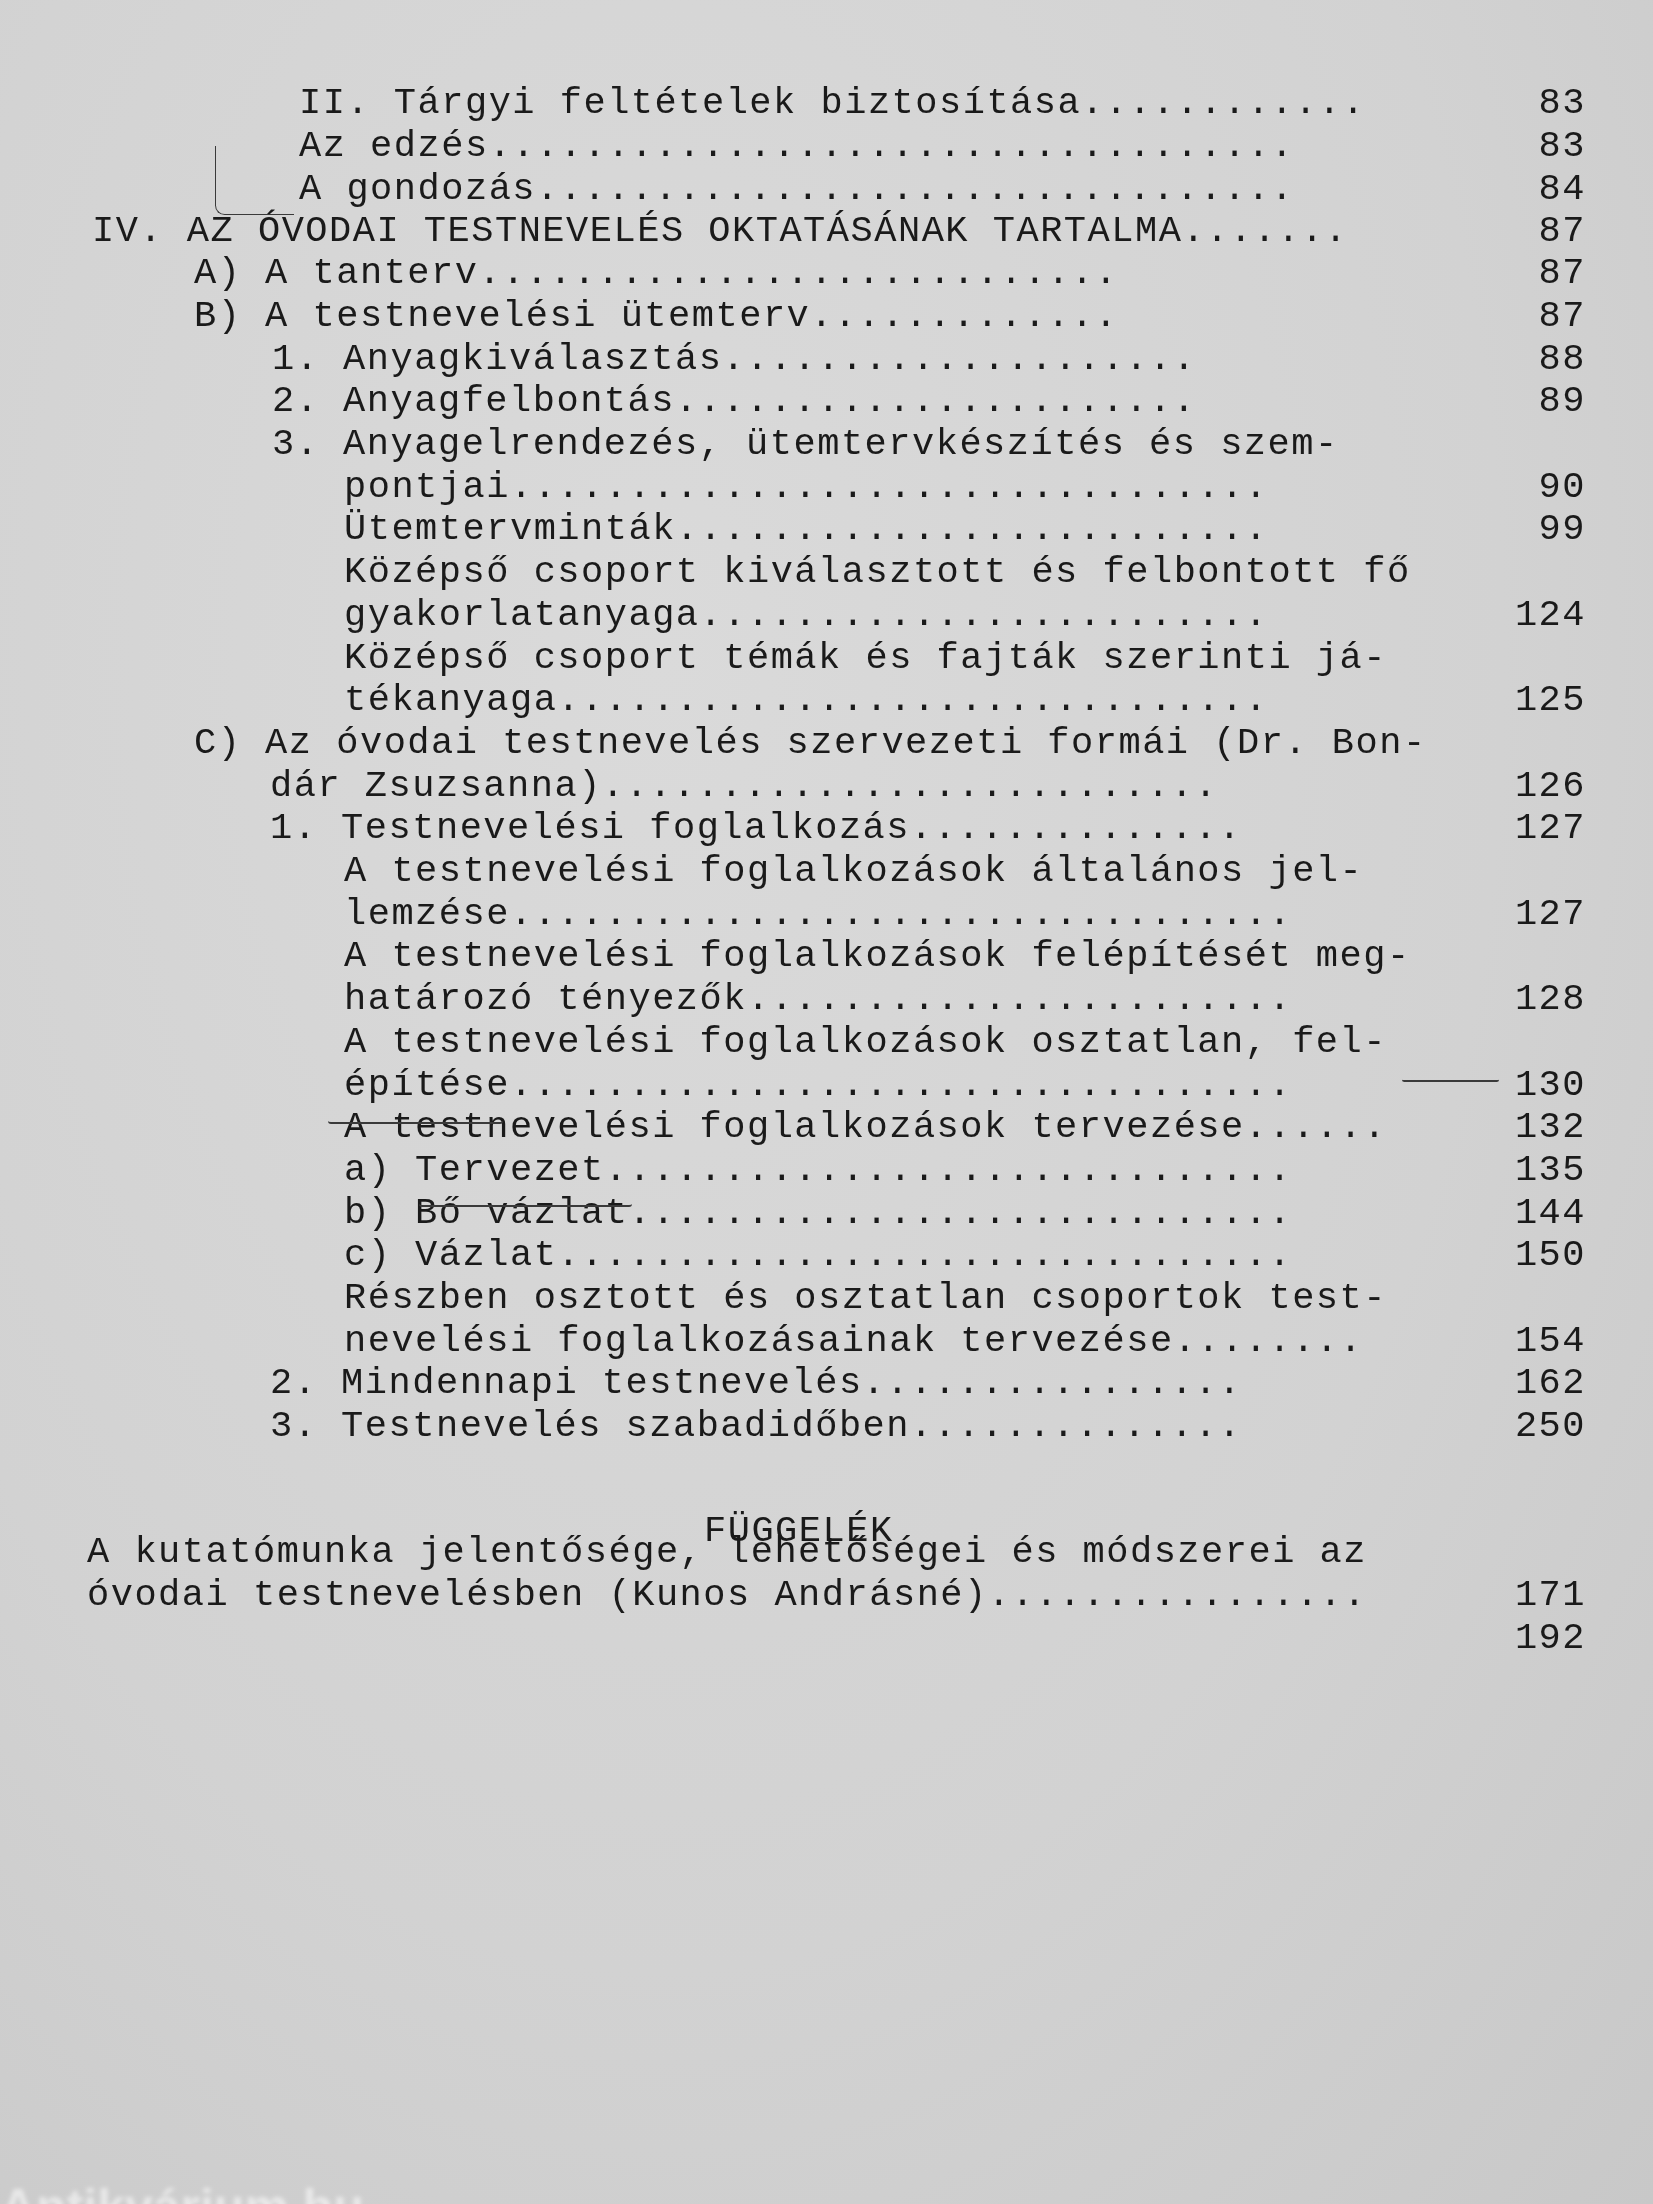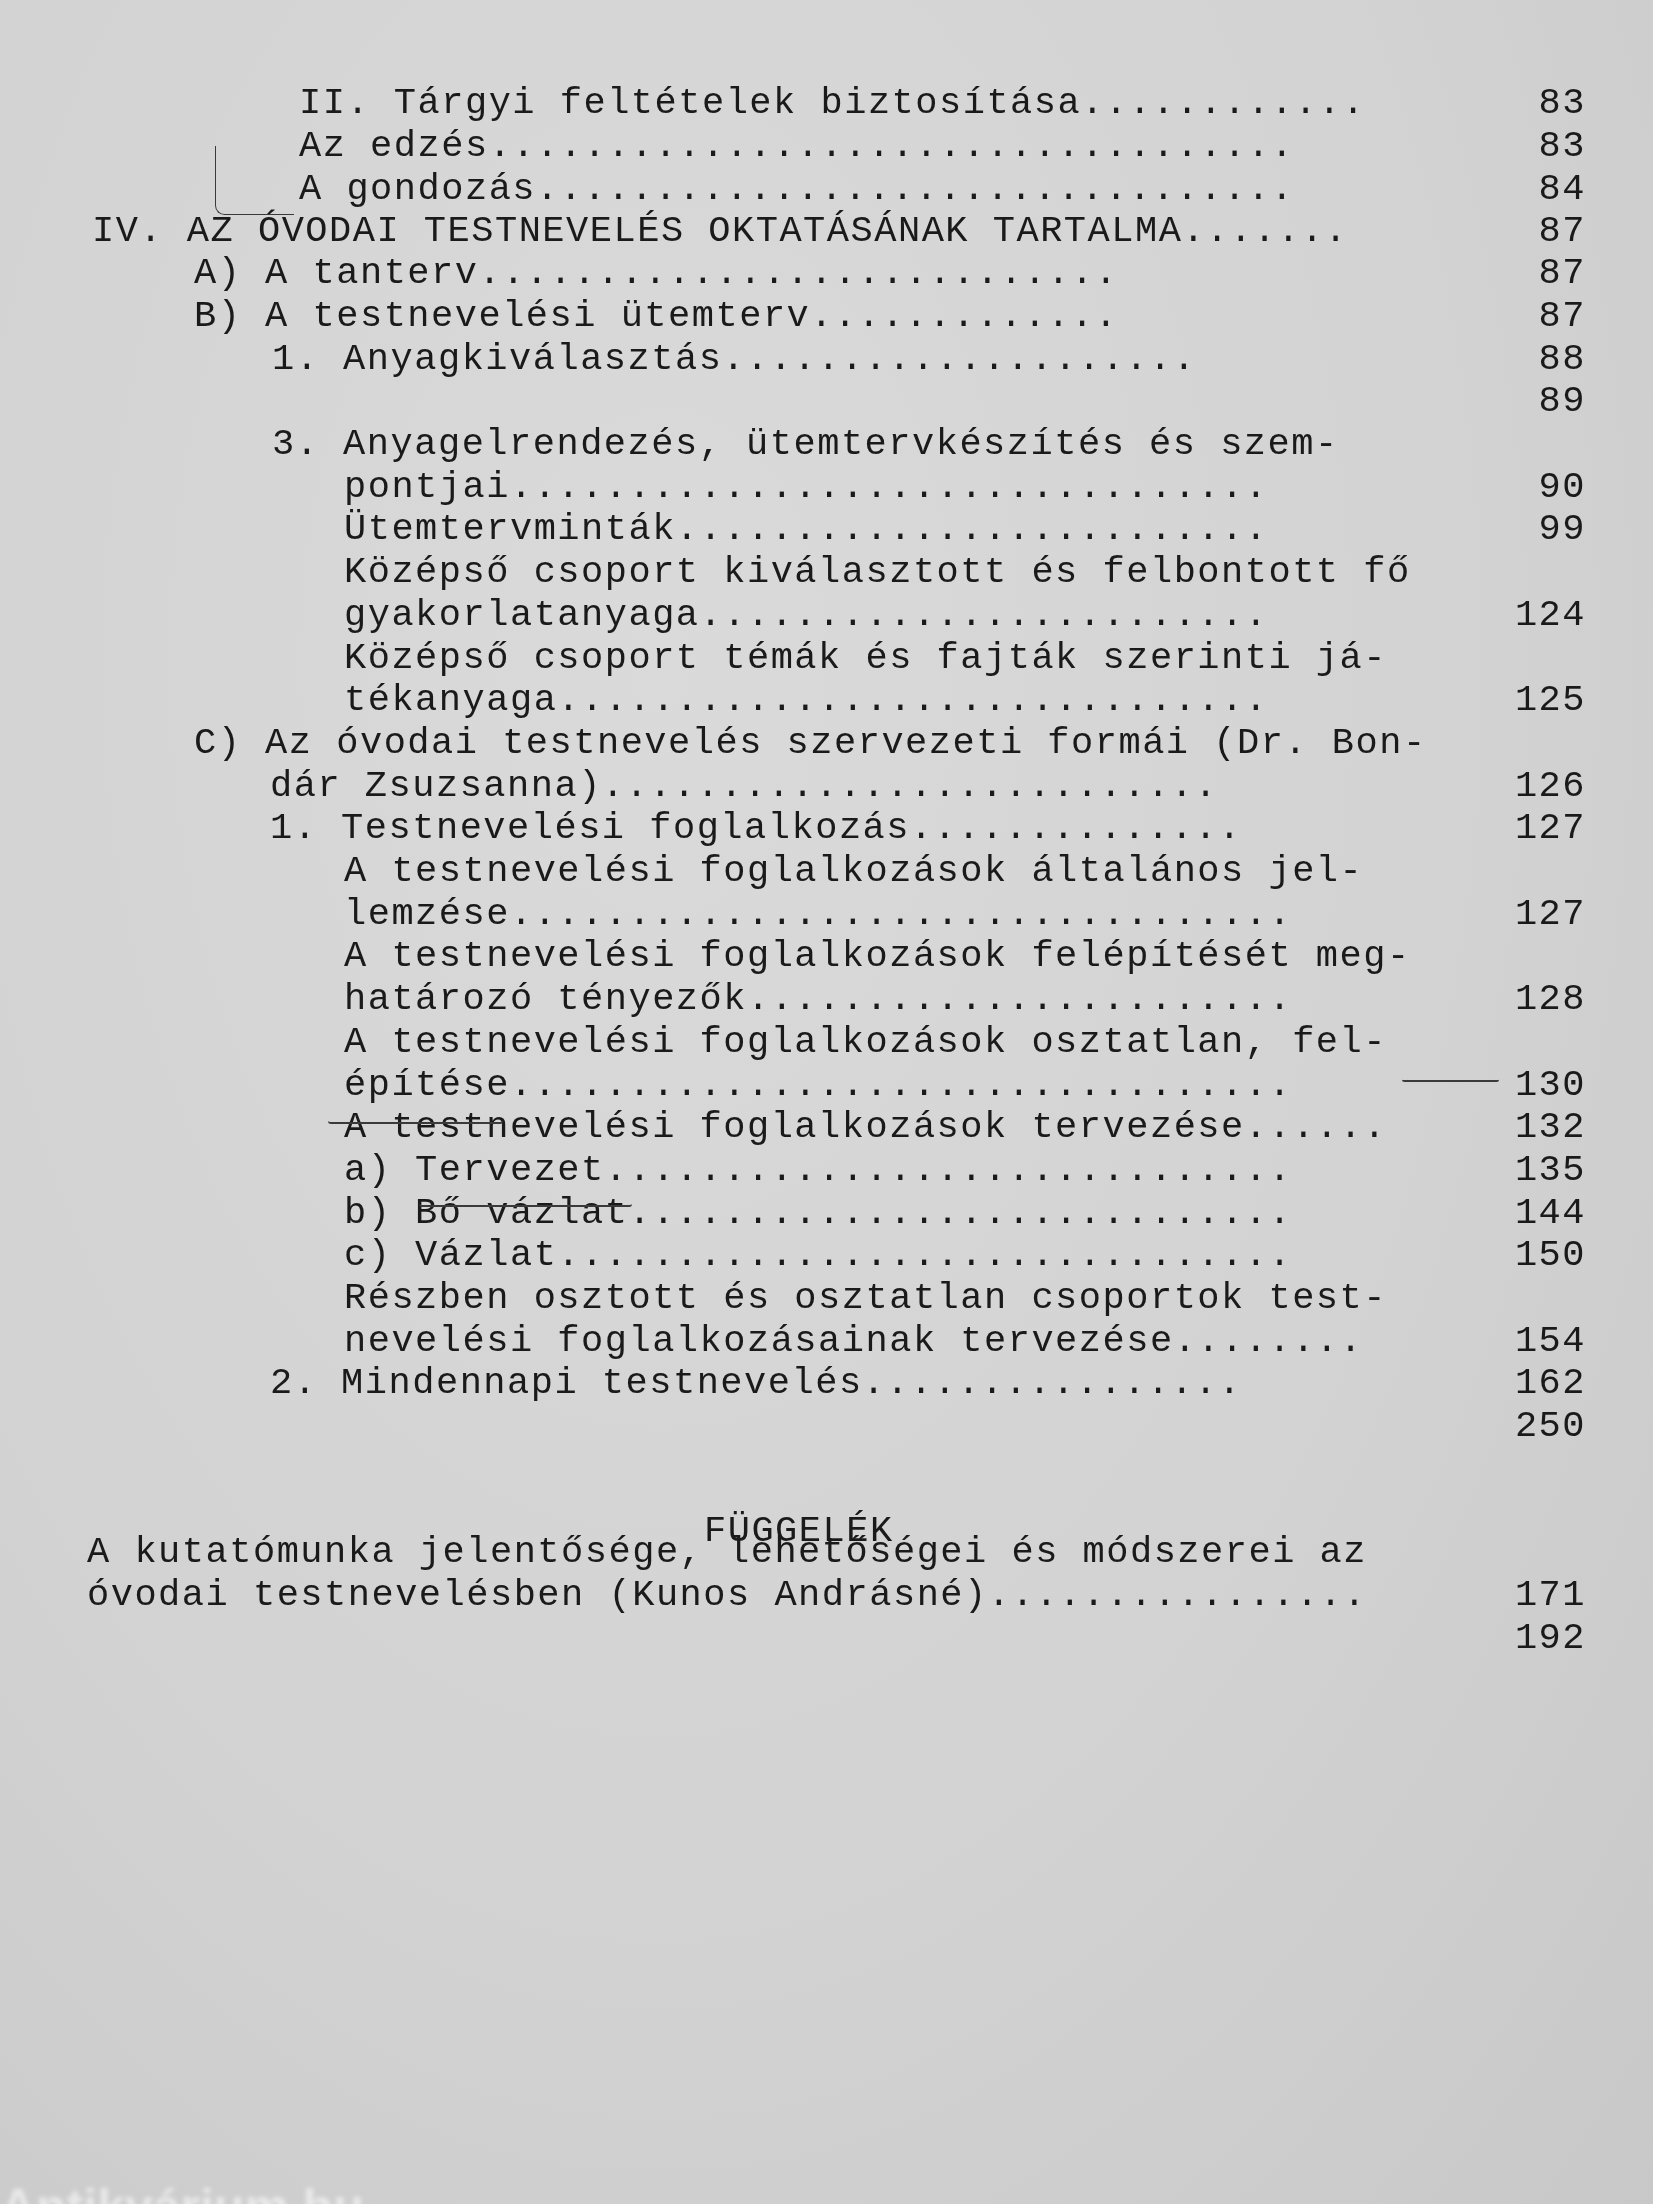--- a/index.html
+++ b/index.html
@@ -35,21 +35,21 @@
 
 <div class="page">
   <div id="toc">
       <div class="row" style="top: 82px;"><span class="text" style="left: 299px;">II. Tárgyi feltételek biztosítása............</span><span class="num">83</span></div>
       <div class="row" style="top: 125px;"><span class="text" style="left: 299px;">Az edzés..................................</span><span class="num">83</span></div>
       <div class="row" style="top: 168px;"><span class="text" style="left: 299px;">A gondozás................................</span><span class="num">84</span></div>
       <div class="row" style="top: 210px;"><span class="text" style="left: 92px;">IV. AZ ÓVODAI TESTNEVELÉS OKTATÁSÁNAK TARTALMA.......</span><span class="num">87</span></div>
       <div class="row" style="top: 252px;"><span class="text" style="left: 194px;">A) A tanterv...........................</span><span class="num">87</span></div>
       <div class="row" style="top: 295px;"><span class="text" style="left: 194px;">B) A testnevelési ütemterv.............</span><span class="num">87</span></div>
       <div class="row" style="top: 338px;"><span class="text" style="left: 272px;">1. Anyagkiválasztás....................</span><span class="num">88</span></div>
-      <div class="row" style="top: 380px;"><span class="num">89</span></div>
+      <div class="row" style="top: 380px;"><span class="text" style="left: 272px;">2. Anyagfelbontás......................</span><span class="num">89</span></div>
       <div class="row" style="top: 423px;"><span class="text" style="left: 272px;">3. Anyagelrendezés, ütemtervkészítés és szem-</span><span class="num"></span></div>
       <div class="row" style="top: 466px;"><span class="text" style="left: 344px;">pontjai................................</span><span class="num">90</span></div>
       <div class="row" style="top: 508px;"><span class="text" style="left: 344px;">Ütemtervminták.........................</span><span class="num">99</span></div>
       <div class="row" style="top: 551px;"><span class="text" style="left: 344px;">Középső csoport kiválasztott és felbontott fő</span><span class="num"></span></div>
       <div class="row" style="top: 594px;"><span class="text" style="left: 344px;">gyakorlatanyaga........................</span><span class="num">124</span></div>
       <div class="row" style="top: 637px;"><span class="text" style="left: 344px;">Középső csoport témák és fajták szerinti já-</span><span class="num"></span></div>
       <div class="row" style="top: 679px;"><span class="text" style="left: 344px;">tékanyaga..............................</span><span class="num">125</span></div>
       <div class="row" style="top: 722px;"><span class="text" style="left: 194px;">C) Az óvodai testnevelés szervezeti formái (Dr. Bon-</span><span class="num"></span></div>
       <div class="row" style="top: 765px;"><span class="text" style="left: 270px;">dár Zsuzsanna)..........................</span><span class="num">126</span></div>
       <div class="row" style="top: 807px;"><span class="text" style="left: 270px;">1. Testnevelési foglalkozás..............</span><span class="num">127</span></div>
@@ -59,21 +59,21 @@
       <div class="row" style="top: 978px;"><span class="text" style="left: 344px;">határozó tényezők.......................</span><span class="num">128</span></div>
       <div class="row" style="top: 1021px;"><span class="text" style="left: 344px;">A testnevelési foglalkozások osztatlan, fel-</span><span class="num"></span></div>
       <div class="row" style="top: 1064px;"><span class="text" style="left: 344px;">építése.................................</span><span class="num">130</span></div>
       <div class="row" style="top: 1106px;"><span class="text" style="left: 344px;">A testnevelési foglalkozások tervezése......</span><span class="num">132</span></div>
       <div class="row" style="top: 1149px;"><span class="text" style="left: 344px;">a) Tervezet.............................</span><span class="num">135</span></div>
       <div class="row" style="top: 1192px;"><span class="text" style="left: 344px;">b) Bő vázlat............................</span><span class="num">144</span></div>
       <div class="row" style="top: 1234px;"><span class="text" style="left: 344px;">c) Vázlat...............................</span><span class="num">150</span></div>
       <div class="row" style="top: 1277px;"><span class="text" style="left: 344px;">Részben osztott és osztatlan csoportok test-</span><span class="num"></span></div>
       <div class="row" style="top: 1320px;"><span class="text" style="left: 344px;">nevelési foglalkozásainak tervezése........</span><span class="num">154</span></div>
       <div class="row" style="top: 1362px;"><span class="text" style="left: 270px;">2. Mindennapi testnevelés................</span><span class="num">162</span></div>
-      <div class="row" style="top: 1405px;"><span class="num">250</span></div>
+      <div class="row" style="top: 1405px;"><span class="text" style="left: 270px;">3. Testnevelés szabadidőben..............</span><span class="num">250</span></div>
     </div>
   <div class="heading" style="left:704px; top:1510px;">FÜGGELÉK</div>
   <div id="appendix">
       <div class="row" style="top: 1531px;"><span class="text" style="left: 87px;">A kutatómunka jelentősége, lehetőségei és módszerei az</span><span class="num"></span></div>
       <div class="row" style="top: 1574px;"><span class="text" style="left: 87px;">óvodai testnevelésben (Kunos Andrásné)................</span><span class="num">171</span></div>
       <div class="row" style="top: 1617px;"><span class="num">192</span></div>
     </div>
 
   <div class="pencil" style="left:215px; top:146px; width:78px; height:68px; border-left-width:1.9px; border-bottom-width:1.9px; border-bottom-left-radius:9.7px;"></div>
   <div class="pencil" style="left:1402px; top:1077px; width:97px; height:2.9px; border-bottom-width:2.9px; border-radius:2.9px;"></div>

